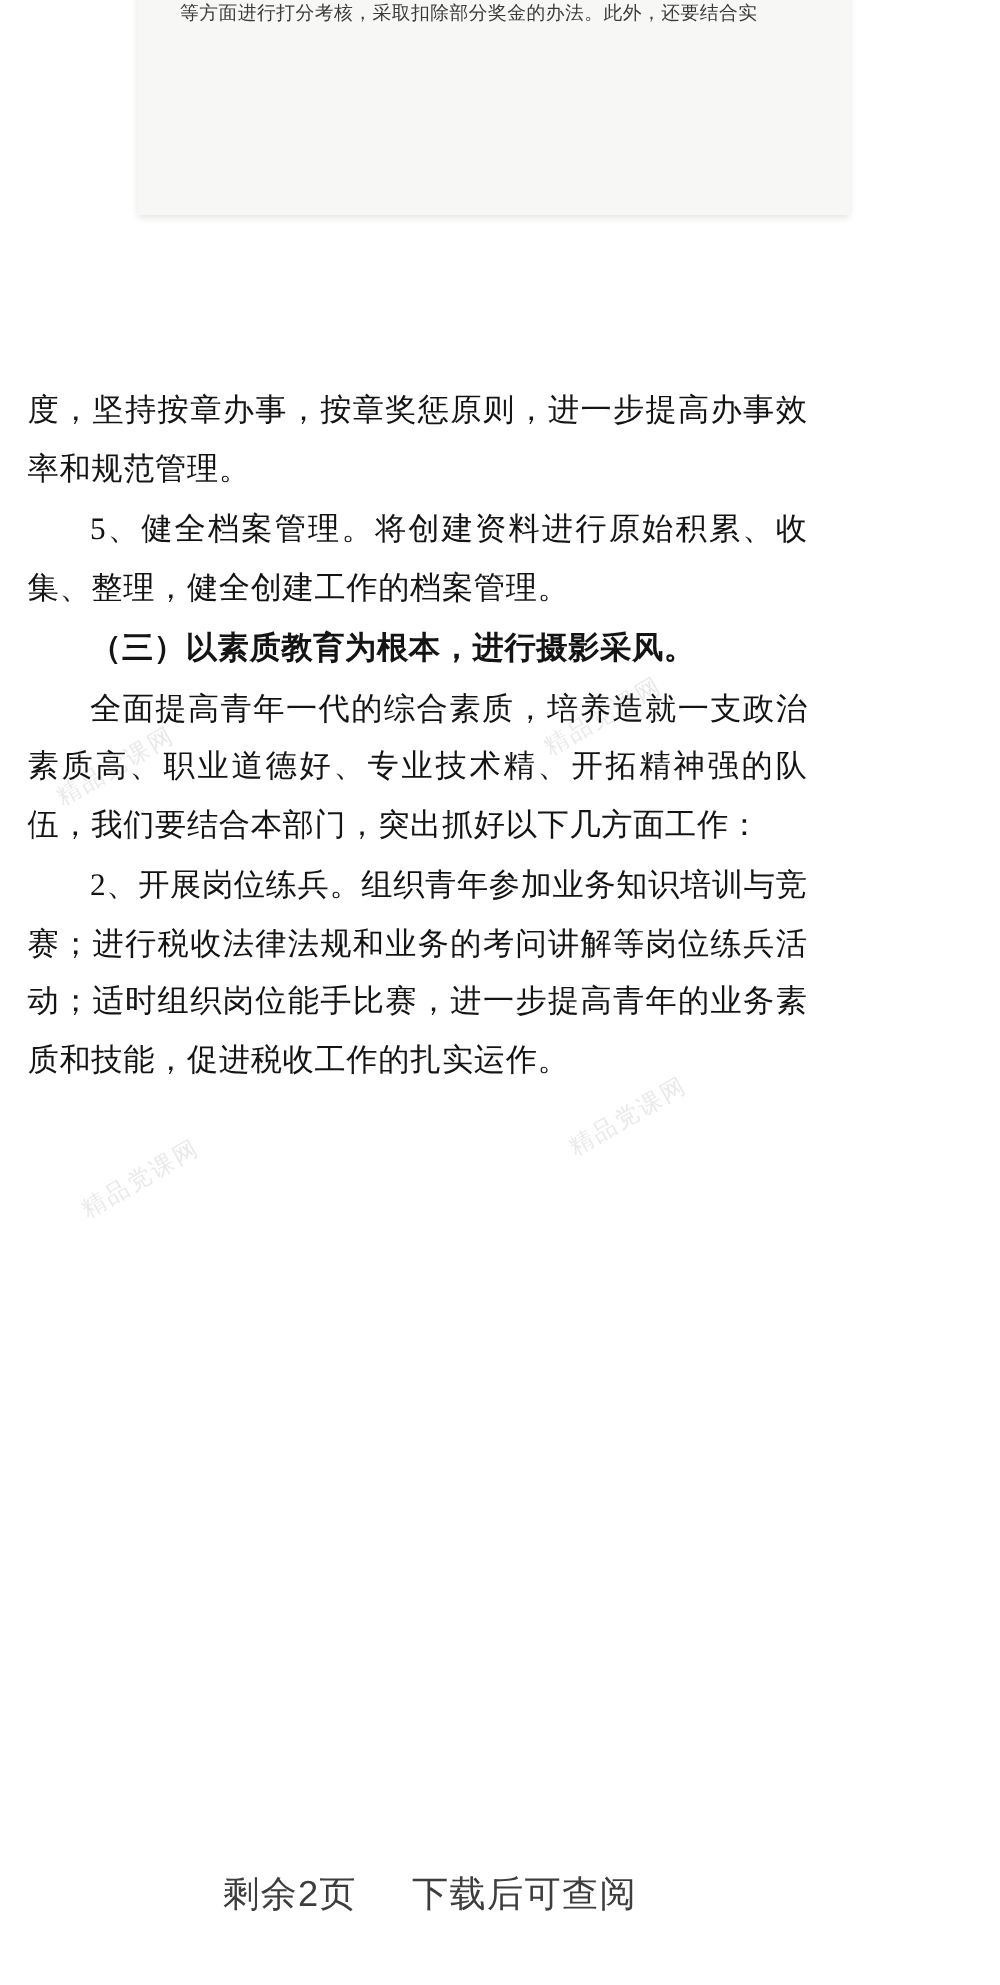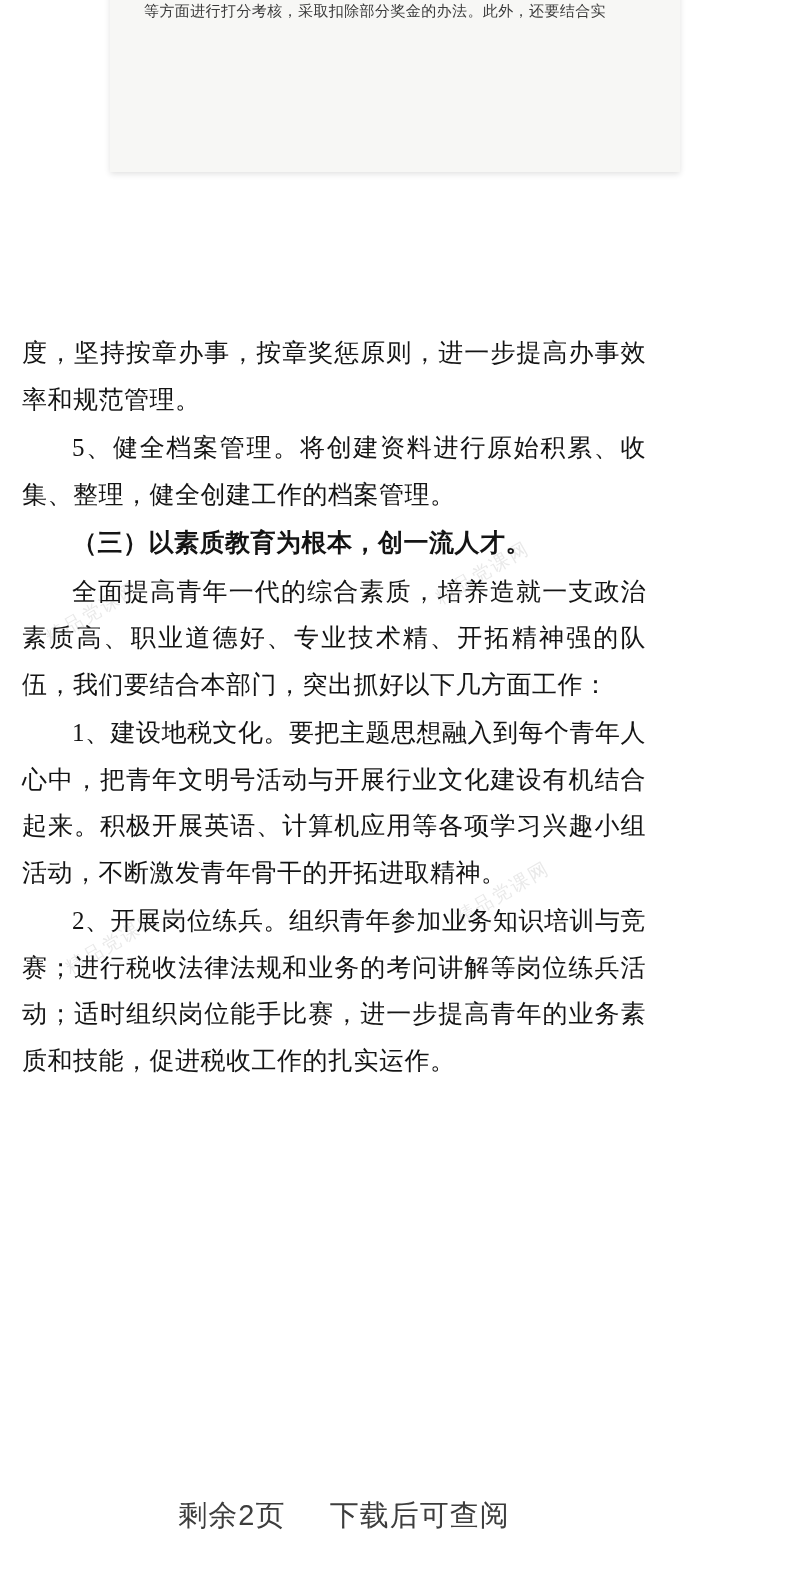--- a/index.html
+++ b/index.html
@@ -35,21 +35,21 @@
     line-height: 2.0;
     letter-spacing: 0.4px;
     color: #3a3a3a;
     white-space: nowrap;
   }
 
   
   .doc-body {
     position: absolute;
     left: 0;
-    top: 330px;
+    top: 306px;
     width: 668px;
     padding: 0 22px;
     box-sizing: border-box;
   }
   .para {
     font-size: 25px;
     line-height: 1.86;
     letter-spacing: 0.5px;
     text-align: justify;
     text-justify: inter-ideograph;
@@ -104,23 +104,22 @@
 </div>
 
 <div class="wm wm1">精品党课网</div>
 <div class="wm wm2">精品党课网</div>
 <div class="wm wm3">精品党课网</div>
 <div class="wm wm4">精品党课网</div>
 
 <div class="doc-body">
   <p class="para">度，坚持按章办事，按章奖惩原则，进一步提高办事效率和规范管理。</p>
   <p class="para indent">5、健全档案管理。将创建资料进行原始积累、收集、整理，健全创建工作的档案管理。</p>
-  <p class="para indent bold">（三）以素质教育为根本，创一流人才。</p>
+  <p class="para indent bold">（三）以素质教育为根本，进行摄影采风。</p>
   <p class="para indent">全面提高青年一代的综合素质，培养造就一支政治素质高、职业道德好、专业技术精、开拓精神强的队伍，我们要结合本部门，突出抓好以下几方面工作：</p>
-  <p class="para indent">1、建设地税文化。要把主题思想融入到每个青年人心中，把青年文明号活动与开展行业文化建设有机结合起来。积极开展英语、计算机应用等各项学习兴趣小组活动，不断激发青年骨干的开拓进取精神。</p>
   <p class="para indent">2、开展岗位练兵。组织青年参加业务知识培训与竞赛；进行税收法律法规和业务的考问讲解等岗位练兵活动；适时组织岗位能手比赛，进一步提高青年的业务素质和技能，促进税收工作的扎实运作。</p>
 </div>
 
 <div class="footer">
   <span>剩余2页</span>
   <span class="gap"></span>
   <span>下载后可查阅</span>
 </div>
 
 </body></html>

